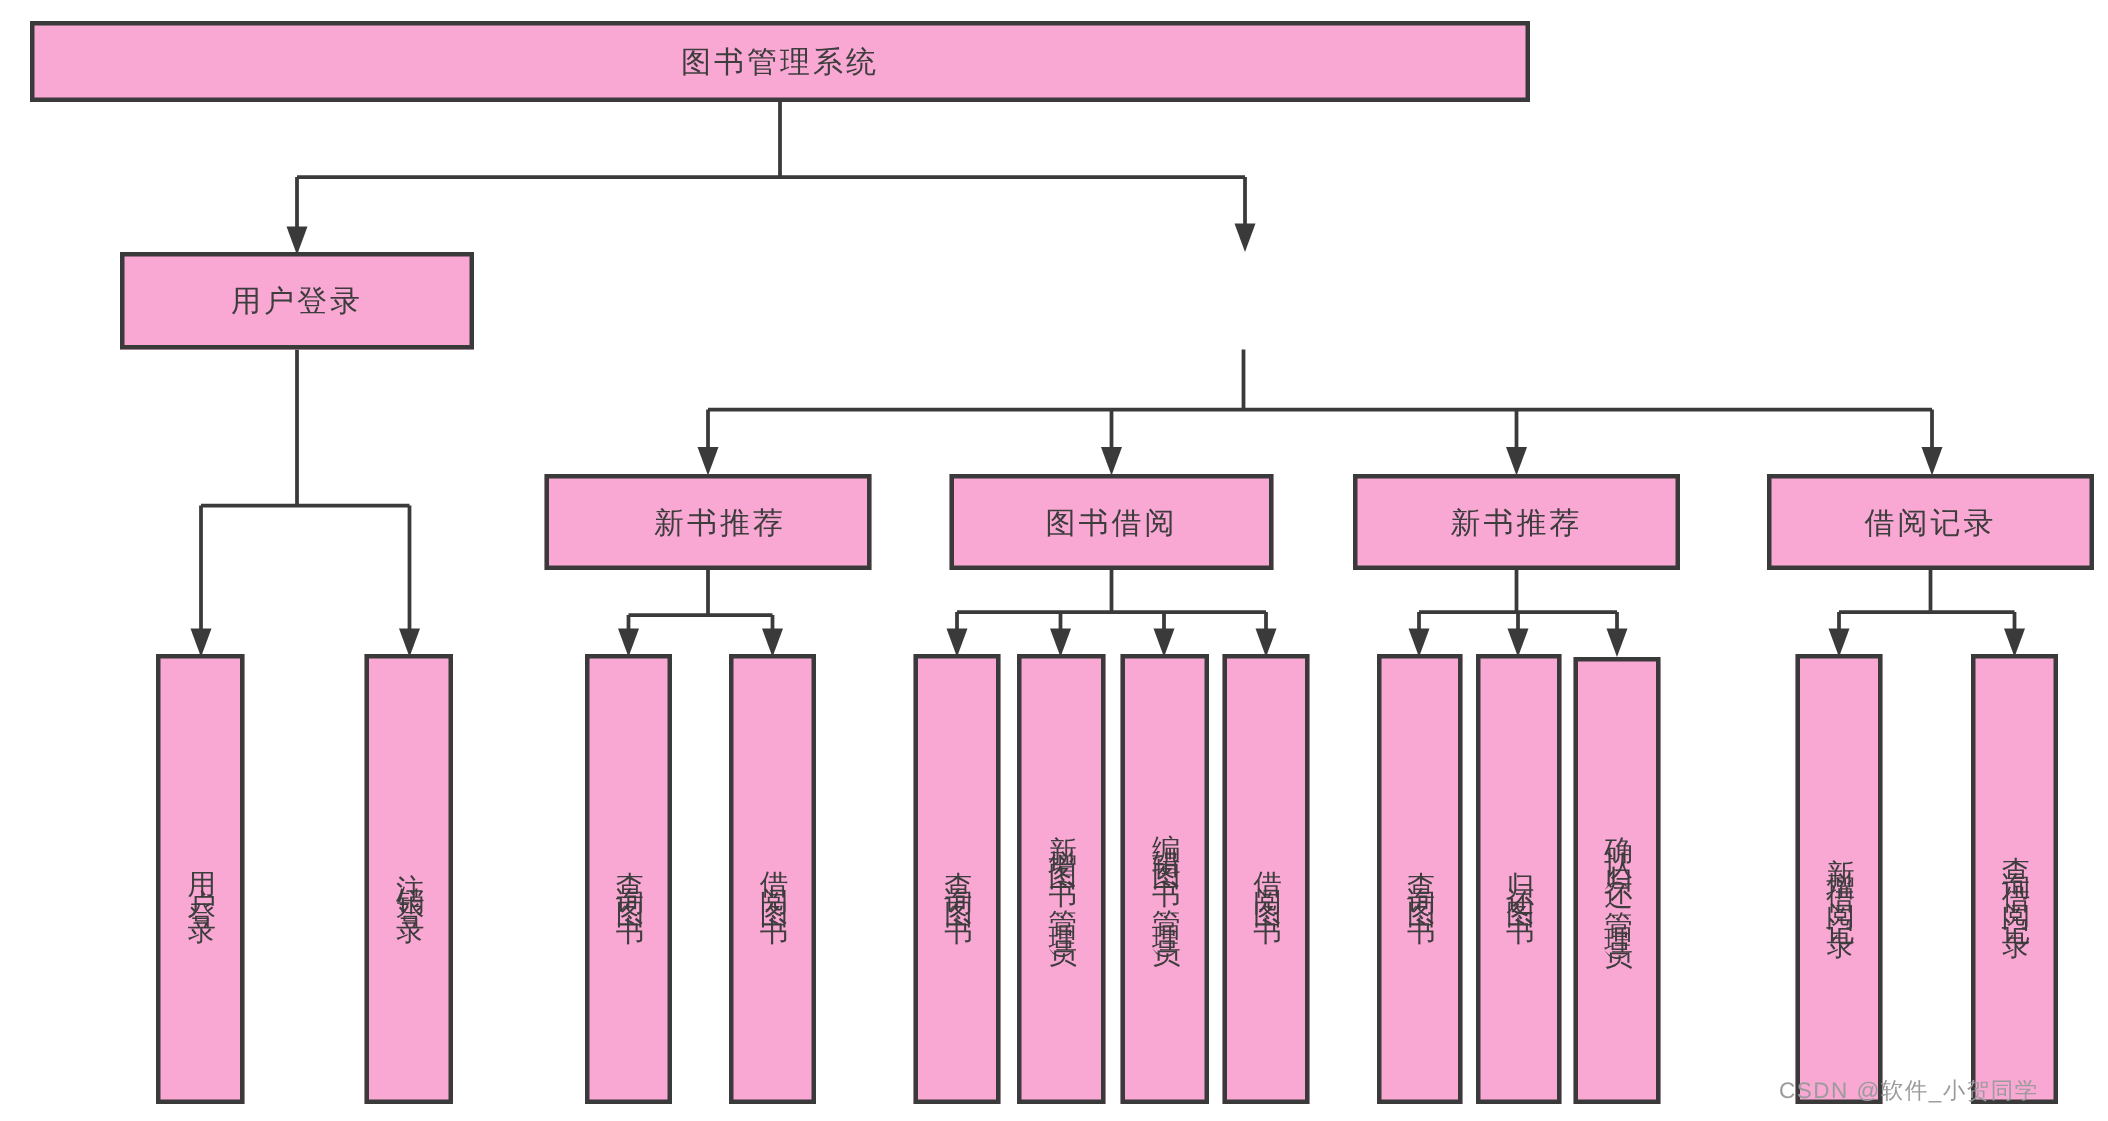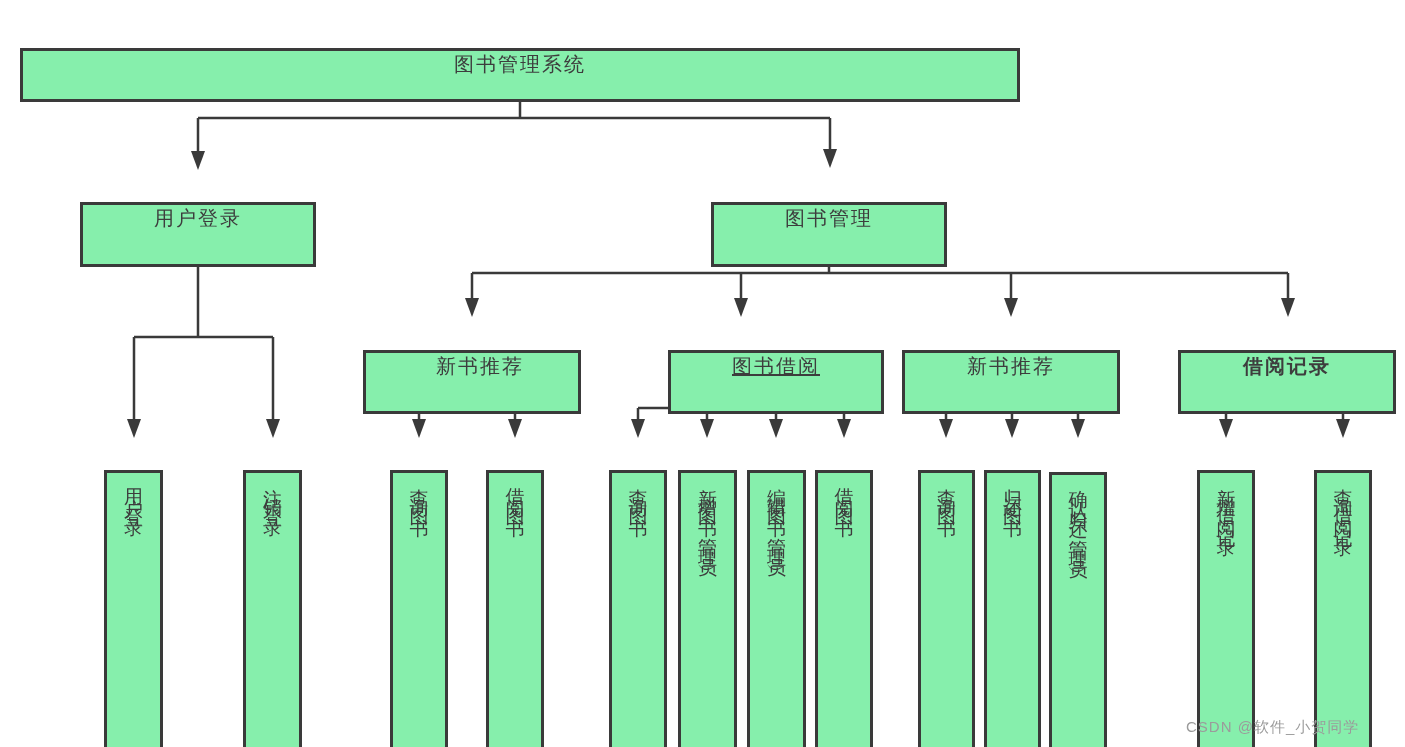--- a/index.html
+++ b/index.html
@@ -1,25 +1,24 @@
 <!DOCTYPE html>
 <html><head>
 <meta charset="utf-8">
 <style>
   html,body{margin:0;padding:0;background:#fff;}
   .stage{
     position:relative;width:1405px;height:747px;background:#ffffff;
     font-family:"Liberation Sans","DejaVu Sans",sans-serif;overflow:hidden;
   }
   .node{
-    position:absolute;box-sizing:border-box;background:#86efac;
+    position:absolute;box-sizing:border-box;background:#f9a8d4;
     border:3px solid #3a3a3a;color:#3d3d3d;
-    display:flex;justify-content:center;
+    display:flex;align-items:center;justify-content:center;
     z-index:2;
-    margin-top:34px;
   }
   .h-label{font-size:20px;letter-spacing:2px;white-space:nowrap;}
   .v-label{
     writing-mode:vertical-rl;text-orientation:mixed;
     font-size:19px;letter-spacing:10px;white-space:nowrap;
   }
   svg.connectors{position:absolute;left:0;top:0;z-index:1;}
   svg.connectors path{stroke:#3a3a3a;stroke-width:2.5;fill:none;}
   svg.connectors polygon{fill:#3a3a3a;stroke:none;}
   .watermark{
@@ -61,34 +60,31 @@
     <polygon points="1336,419 1350,419 1343,438"></polygon>
   </svg>
 
   <div class="node" style="left:20px;top:14px;width:1000px;height:54px;">
     <span class="h-label">图书管理系统</span>
   </div>
 
   <div class="node" style="left:80px;top:168px;width:236px;height:65px;">
     <span class="h-label">用户登录</span>
   </div>
-  <div class="node" style="left:711px;top:168px;width:236px;height:65px;">
-    <span class="h-label">图书管理</span>
-  </div>
 
   <div class="node" style="left:363px;top:316px;width:218px;height:64px;padding-left:16px;">
     <span class="h-label">新书推荐</span>
   </div>
-  <div class="node" style="left:668px;top:316px;width:216px;height:64px;text-decoration:underline;">
+  <div class="node" style="left:633px;top:316px;width:216px;height:64px;">
     <span class="h-label">图书借阅</span>
   </div>
   <div class="node" style="left:902px;top:316px;width:218px;height:64px;">
     <span class="h-label">新书推荐</span>
   </div>
-  <div class="node" style="left:1178px;top:316px;width:218px;height:64px;font-weight:bold;">
+  <div class="node" style="left:1178px;top:316px;width:218px;height:64px;">
     <span class="h-label">借阅记录</span>
   </div>
 
   <div class="node" style="left:104px;top:436px;width:59px;height:300px;">
     <span class="v-label">用户登录</span>
   </div>
   <div class="node" style="left:243px;top:436px;width:59px;height:300px;">
     <span class="v-label">注销登录</span>
   </div>
 

